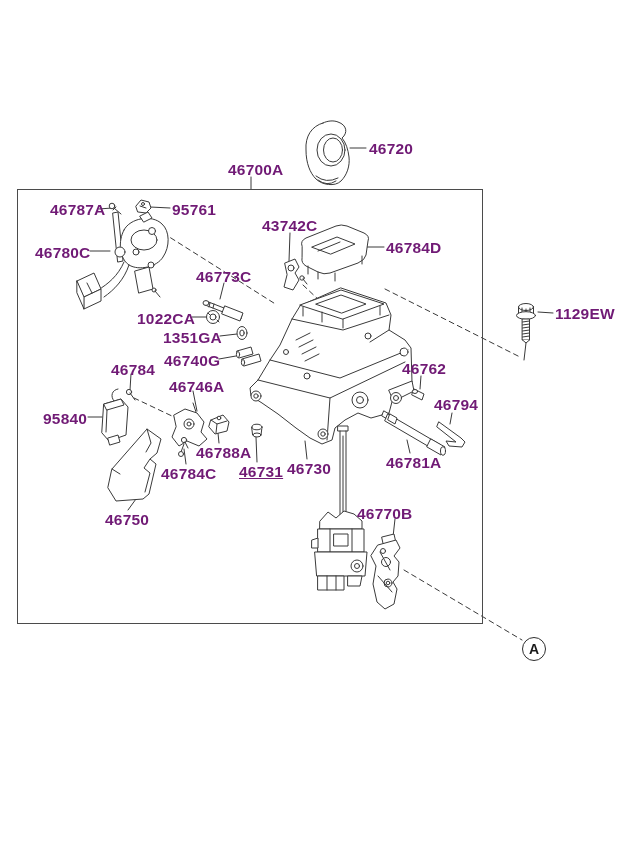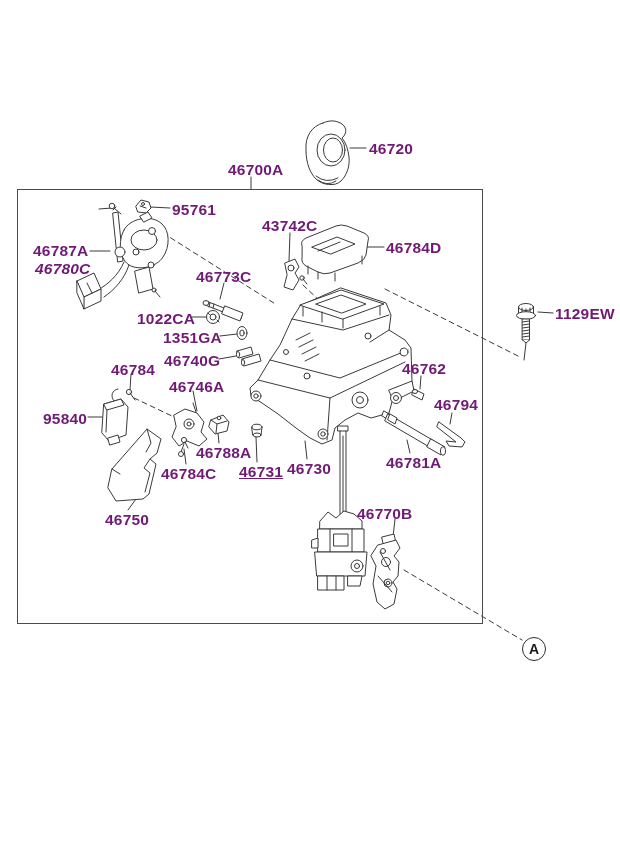--- a/index.html
+++ b/index.html
@@ -283,23 +283,23 @@
       <line x1="522.5" y1="334" x2="529.5" y2="333"></line>
       <line x1="522.5" y1="337" x2="529.5" y2="336"></line>
       <path d="M522.5,340 L526,343 L529.5,340"></path>
     </g>
   </svg>
 
   <div class="boundary"></div>
 
   <div class="lbl" style="left:228px; top:162px;">46700A</div>
   <div class="lbl" style="left:369px; top:141px;">46720</div>
-  <div class="lbl" style="left:33px;  top:202px;margin-top:41px;">46787A</div>
+  <div class="lbl" style="left:50px;  top:202px;">46787A</div>
   <div class="lbl" style="left:172px; top:202px;">95761</div>
-  <div class="lbl" style="left:35px;  top:261px;font-style:italic;">46780C</div>
+  <div class="lbl" style="left:35px;  top:245px;">46780C</div>
   <div class="lbl" style="left:262px; top:218px;">43742C</div>
   <div class="lbl" style="left:386px; top:240px;">46784D</div>
   <div class="lbl" style="left:196px; top:269px;">46773C</div>
   <div class="lbl" style="left:137px; top:311px;">1022CA</div>
   <div class="lbl" style="left:163px; top:330px;">1351GA</div>
   <div class="lbl" style="left:164px; top:353px;">46740G</div>
   <div class="lbl" style="left:111px; top:362px;">46784</div>
   <div class="lbl" style="left:169px; top:379px;">46746A</div>
   <div class="lbl" style="left:43px;  top:411px;">95840</div>
   <div class="lbl" style="left:196px; top:445px;">46788A</div>

